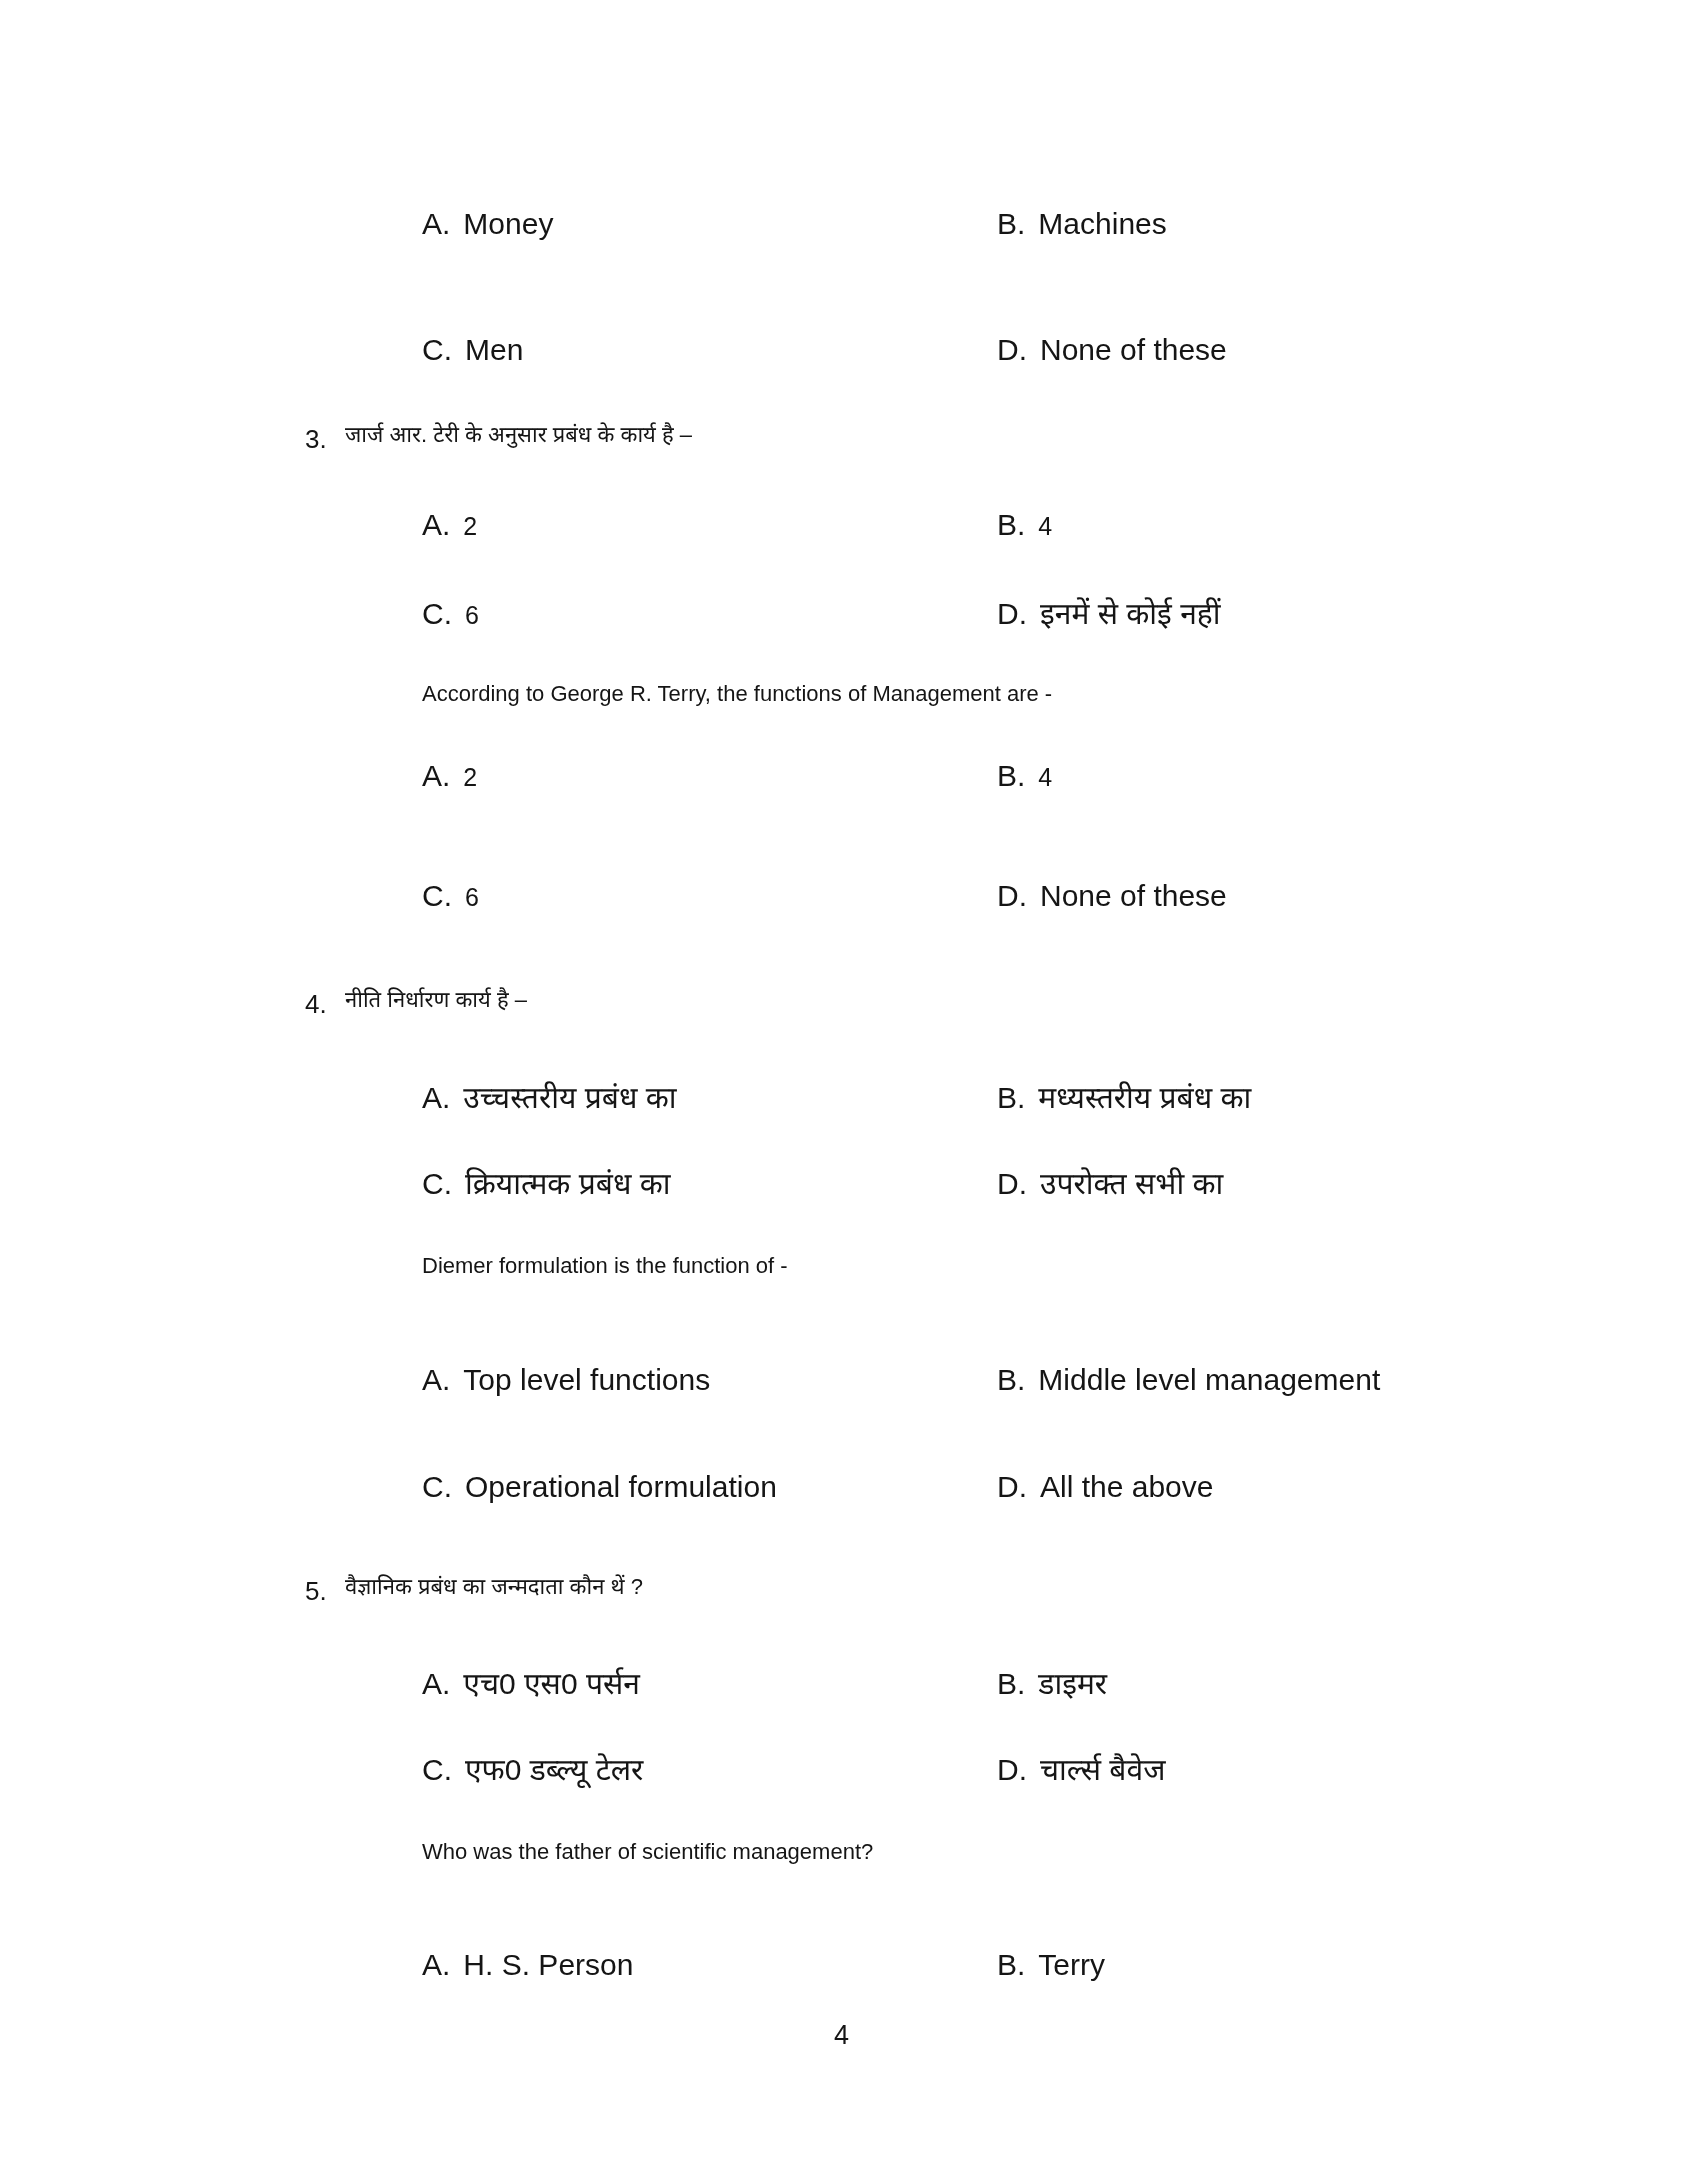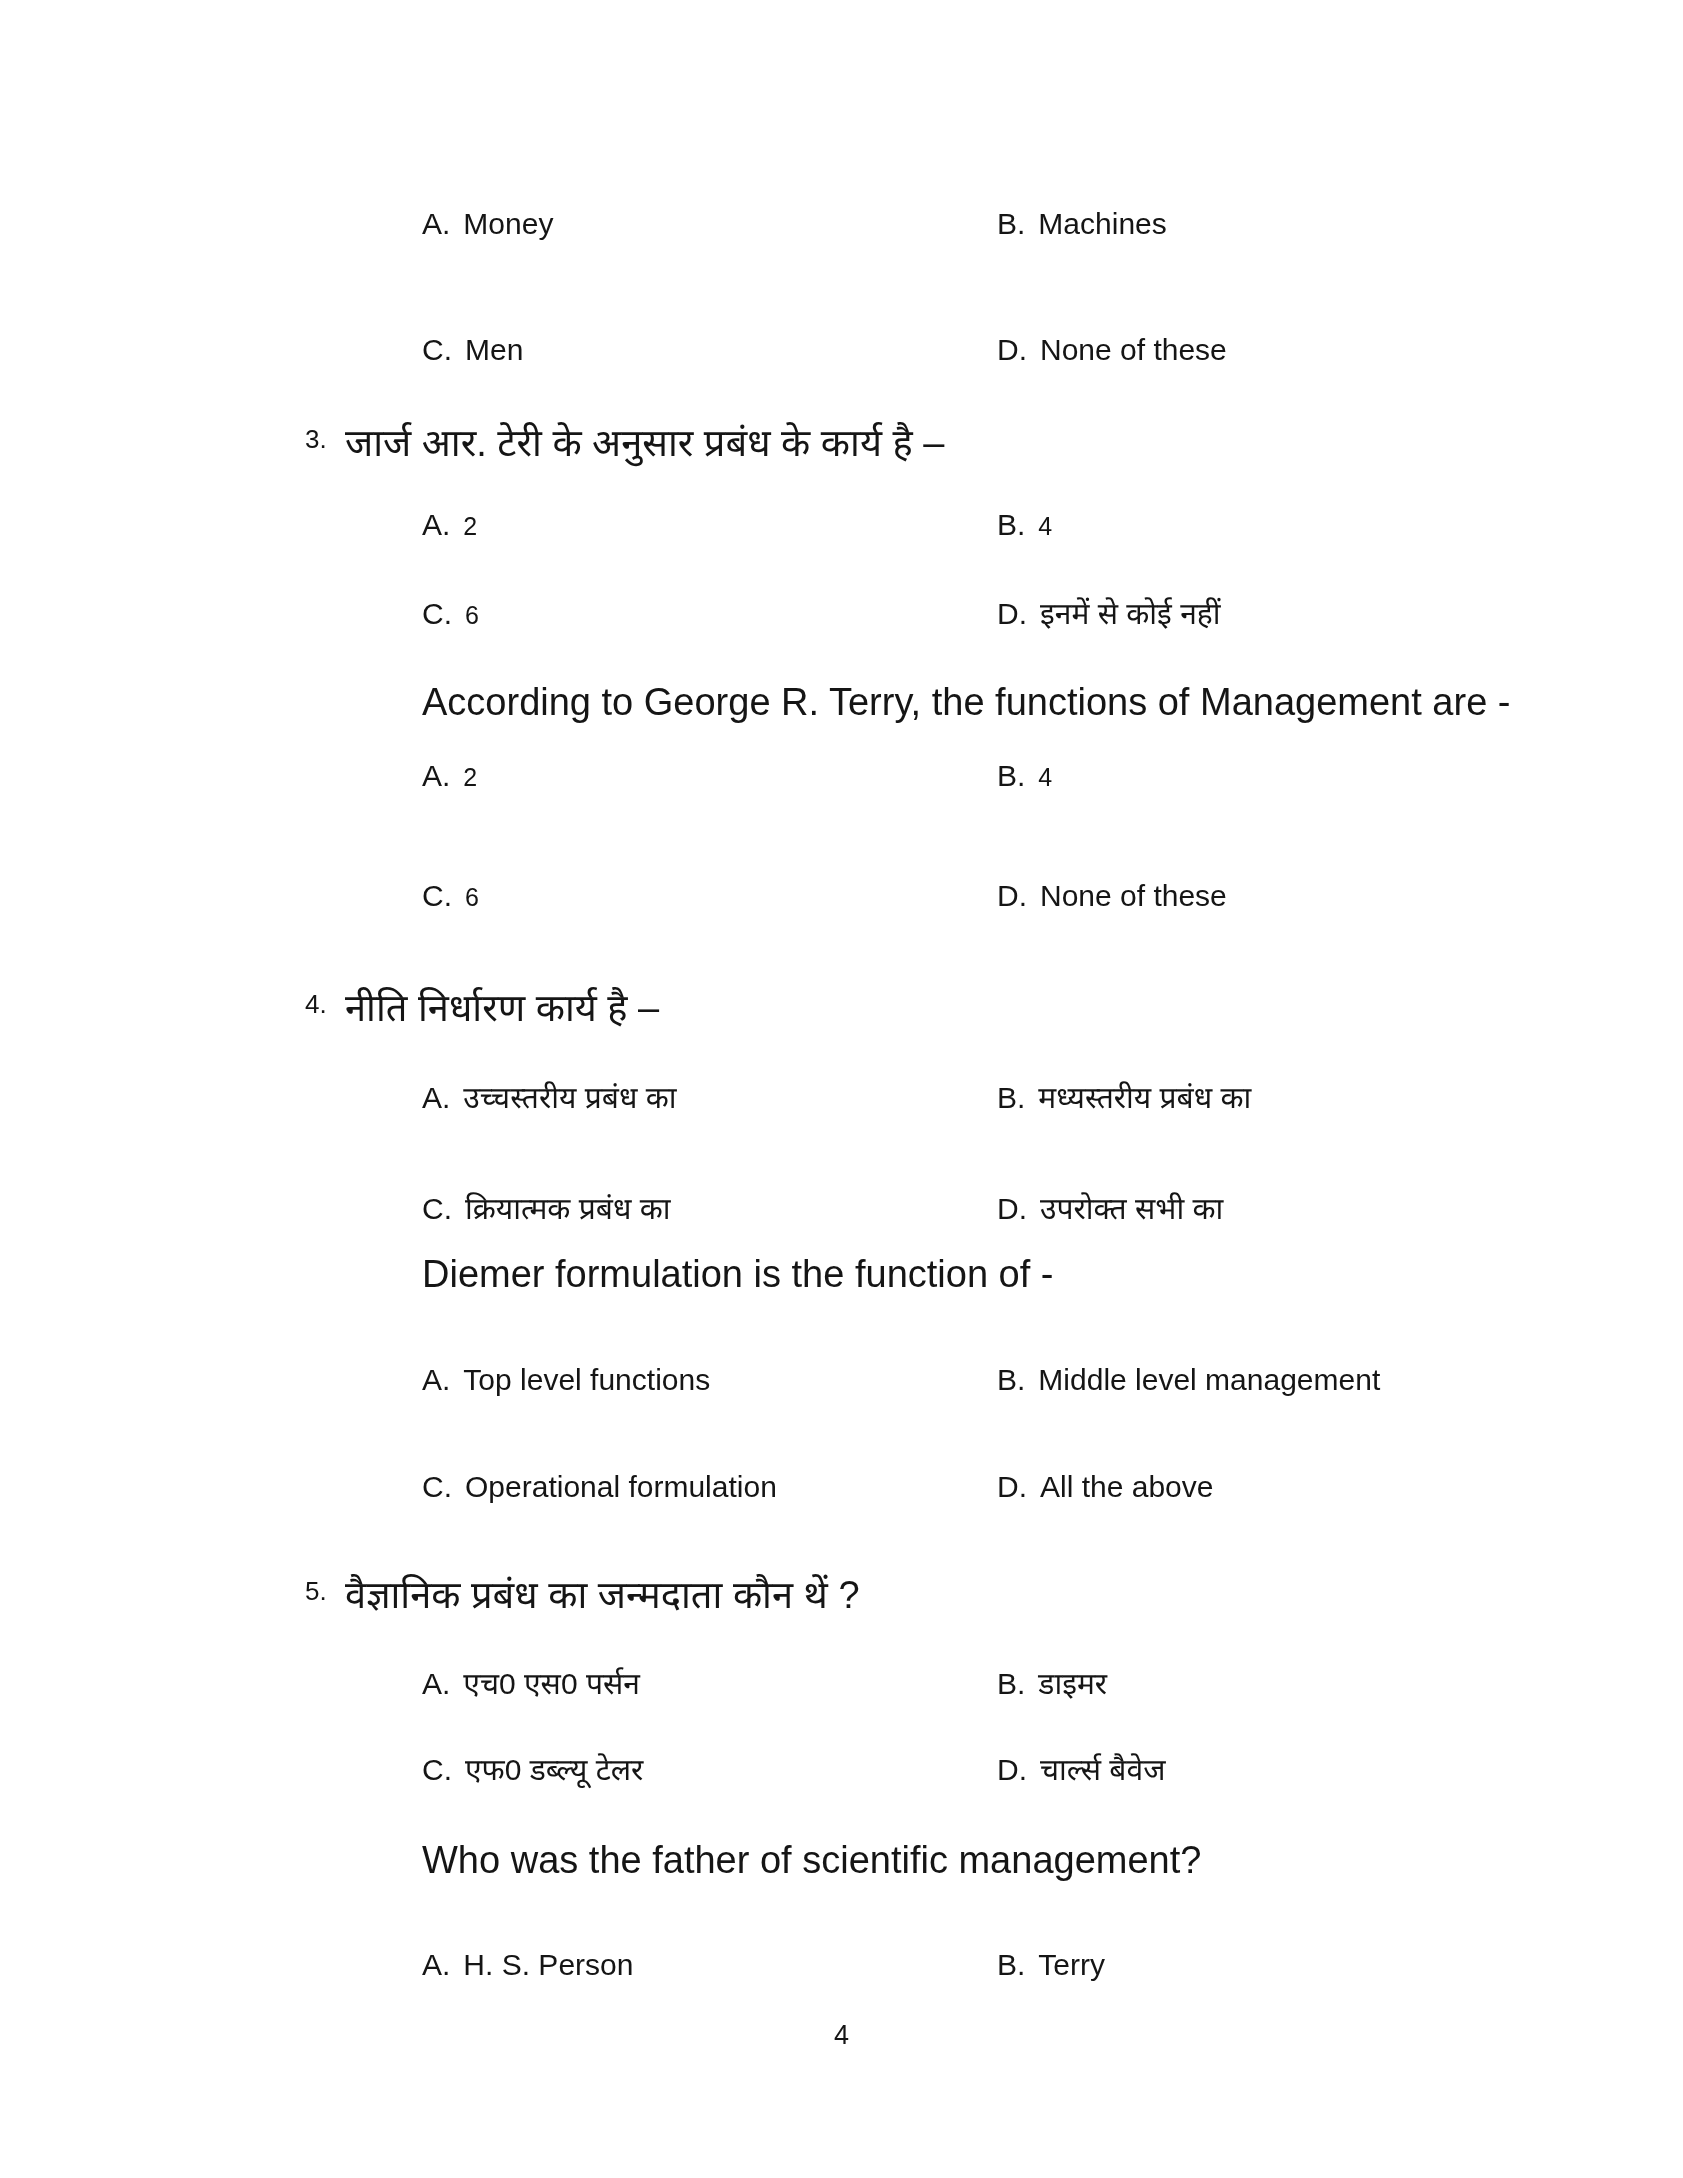--- a/index.html
+++ b/index.html
@@ -11,21 +11,21 @@
     color:#151515;
   }
   .row{position:absolute;left:0;width:1534px;height:44px;white-space:nowrap;line-height:1.15}
   .opt{position:absolute;top:0;font-size:30px}
   .colA{left:422px}
   .colB{left:997px}
   .lbl{margin-right:13px}
   .txt{}
   .txt.num{font-size:25px}
   .qnum{position:absolute;left:305px;top:3px;font-size:26px}
-  .qtext{position:absolute;left:345px;top:0;font-size:38px}
+  .qtext{position:absolute;left:345px;top:0;font-size:22px}
   .subq .qtext{left:422px}
   .footer{position:absolute;top:2020px;left:0;width:1683px;text-align:center;font-size:27px}
 </style>
 </head>
 <body>
 
 <div class="row" style="top:207px">
   <span class="opt colA"><span class="lbl">A.</span><span class="txt">Money</span></span>
   <span class="opt colB"><span class="lbl">B.</span><span class="txt">Machines</span></span>
 </div>
@@ -67,21 +67,21 @@
 <div class="row" style="top:987px">
   <span class="qnum">4.</span>
   <span class="qtext">नीति निर्धारण कार्य है –</span>
 </div>
 
 <div class="row" style="top:1081px">
   <span class="opt colA"><span class="lbl">A.</span><span class="txt">उच्चस्तरीय प्रबंध का</span></span>
   <span class="opt colB"><span class="lbl">B.</span><span class="txt">मध्यस्तरीय प्रबंध का</span></span>
 </div>
 
-<div class="row" style="top:1192px">
+<div class="row" style="top:1167px">
   <span class="opt colA"><span class="lbl">C.</span><span class="txt">क्रियात्मक प्रबंध का</span></span>
   <span class="opt colB"><span class="lbl">D.</span><span class="txt">उपरोक्त सभी का</span></span>
 </div>
 
 <div class="row subq" style="top:1253px">
   <span class="qtext">Diemer formulation is the function of -</span>
 </div>
 
 <div class="row" style="top:1363px">
   <span class="opt colA"><span class="lbl">A.</span><span class="txt">Top level functions</span></span>

